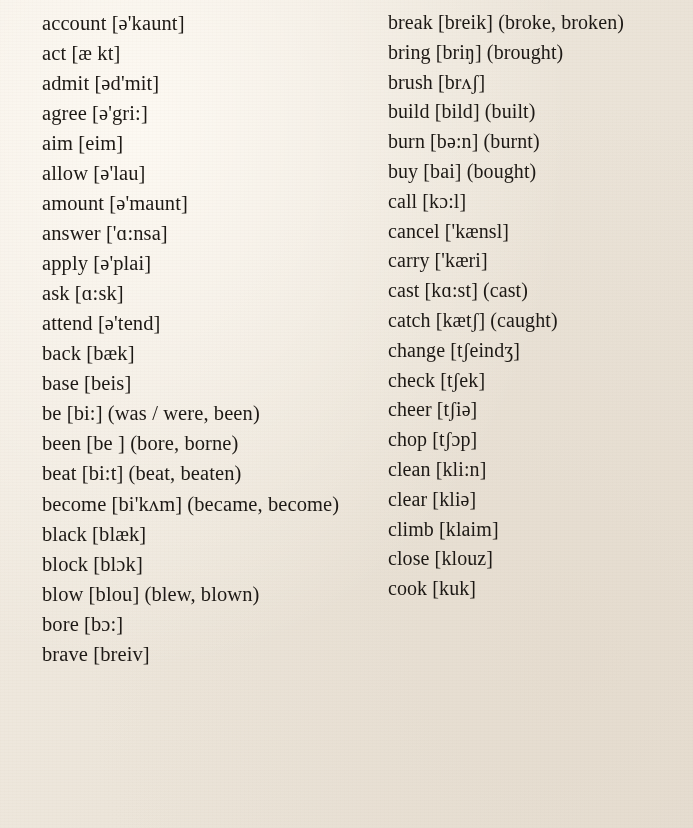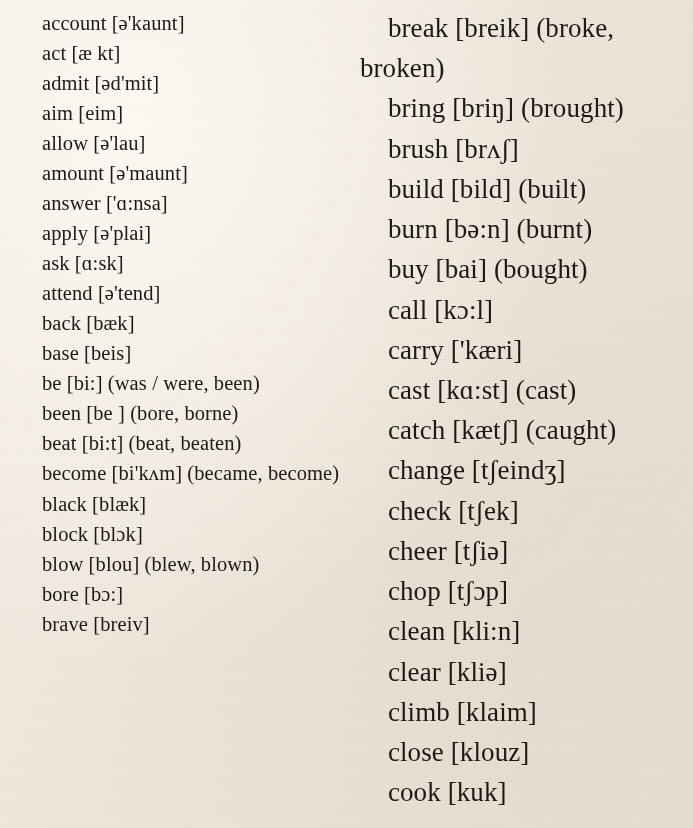--- a/index.html
+++ b/index.html
@@ -57,36 +57,37 @@
     line-height: 1.465;
     text-indent: 28px;
     letter-spacing: 0.1px;
     color: #1d1915;
     white-space: normal;
   }
   .entry.wrap {
     text-indent: 28px;
   }
   .column-right .entry {
-    font-size: 27px;
+    font-size: 20px;
     line-height: 1.49;
   }
 </style>
 </head>
 <body>
 
 <div class="paper"></div>
 <div class="grain"></div>
 
 <div class="columns">
 
   <div class="column column-left">
     <div class="entry">account [ə'kaunt]</div>
     <div class="entry">act [æ kt]</div>
     <div class="entry">admit [əd'mit]</div>
+    <div class="entry">agree [ə'gri:]</div>
     <div class="entry">aim [eim]</div>
     <div class="entry">allow [ə'lau]</div>
     <div class="entry">amount [ə'maunt]</div>
     <div class="entry">answer ['ɑ:nsa]</div>
     <div class="entry">apply [ə'plai]</div>
     <div class="entry">ask [ɑ:sk]</div>
     <div class="entry">attend [ə'tend]</div>
     <div class="entry">back [bæk]</div>
     <div class="entry">base [beis]</div>
     <div class="entry">be [bi:] (was / were, been)</div>
@@ -101,20 +102,21 @@
   </div>
 
   <div class="column column-right">
     <div class="entry wrap">break [breik] (broke, broken)</div>
     <div class="entry">bring [briŋ] (brought)</div>
     <div class="entry">brush [brʌʃ]</div>
     <div class="entry">build [bild] (built)</div>
     <div class="entry">burn [bə:n] (burnt)</div>
     <div class="entry">buy [bai] (bought)</div>
     <div class="entry">call [kɔ:l]</div>
+    <div class="entry">cancel ['kænsl]</div>
     <div class="entry">carry ['kæri]</div>
     <div class="entry">cast [kɑ:st] (cast)</div>
     <div class="entry">catch [kætʃ] (caught)</div>
     <div class="entry">change [tʃeindʒ]</div>
     <div class="entry">check [tʃek]</div>
     <div class="entry">cheer [tʃiə]</div>
     <div class="entry">chop [tʃɔp]</div>
     <div class="entry">clean [kli:n]</div>
     <div class="entry">clear [kliə]</div>
     <div class="entry">climb [klaim]</div>

